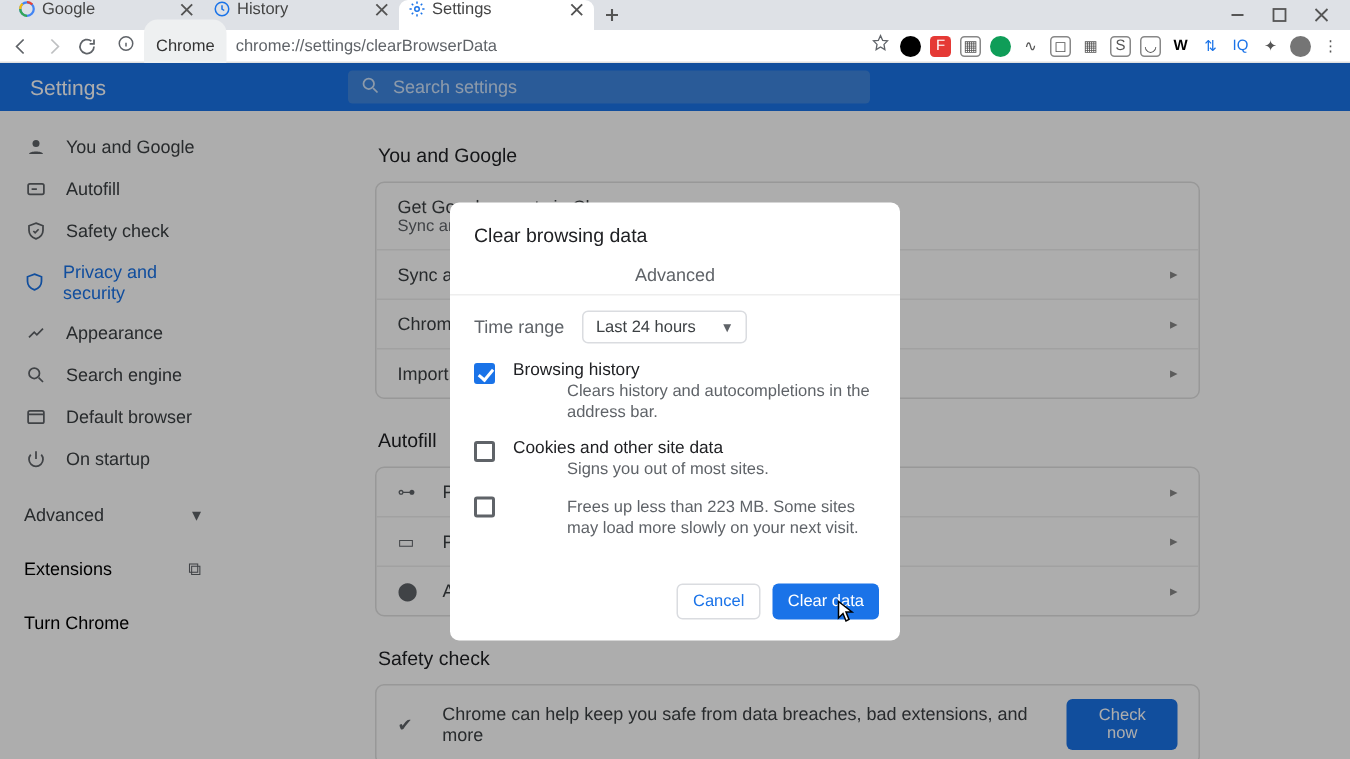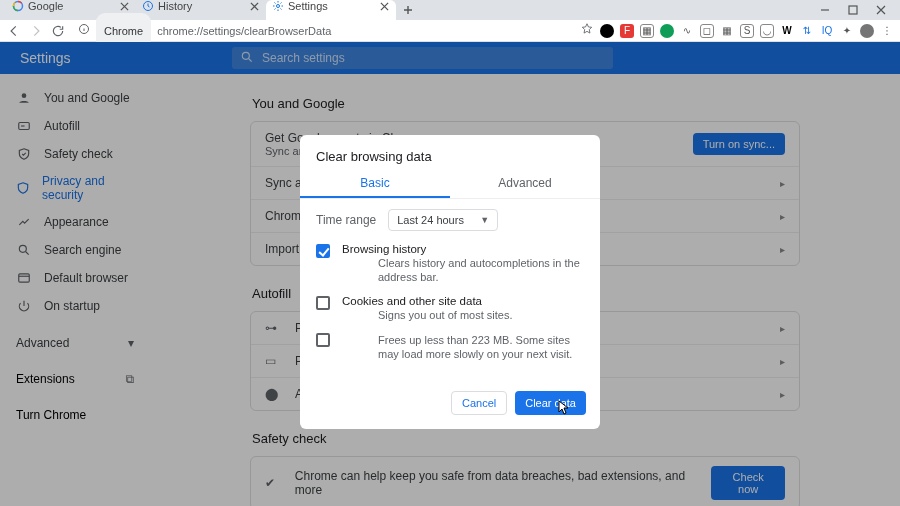--- a/index.html
+++ b/index.html
@@ -20,21 +20,21 @@
   .omnibox { flex:1; height:18px; display:flex; align-items:center; gap:6px; padding:0 6px; }
   .omnibox .chip { background:#eef0f1; border-radius:9px; padding:12px 8px; font-size:11px; color:#333; }
   .omnibox .url { color:#5f6368; font-size:11px; }
   .exts { display:flex; gap:6px; align-items:center; }
   .ext { width:14px; height:14px; border-radius:3px; display:flex; align-items:center; justify-content:center; font-size:10px; color:#fff; }
   
   .underpage { position:absolute; top:42px; left:0; right:0; bottom:0; background:#fff; }
   .bluebar { height:32px; background:#1a73e8; display:flex; align-items:center; color:#fff; }
   .bluebar .title { padding-left:20px; font-size:14px; flex:0 0 232px; }
   .bluebar .searchwrap { flex:0 0 398px; display:flex; align-items:center; }
-  .bluebar .search { background:#3f87e1; height:22px; border-radius:3px; display:flex; align-items:center; padding:0 8px; color:#cfe3fb; gap:8px; width: 381px;}
+  .bluebar .search { background:#3f87e1; height:22px; border-radius:3px; display:flex; align-items:center; padding:0 8px; color:#cfe3fb; gap:8px; width: 348px;}
   .sidebar { position:absolute; top:32px; left:0; width:150px; bottom:0; padding-top:10px; }
   .sidebar .item { display:flex; align-items:center; gap:12px; padding:6px 16px; font-size:12px; color:#3c4043; }
   .sidebar .item.selected { color:#1a73e8; }
   .sidebar .item .sicon { width:16px; height:16px; color:#5f6368; display:flex;align-items:center;justify-content:center; }
   .sidebar .item.selected .sicon { color:#1a73e8; }
   .sidebar .adv { margin-top:10px; padding:6px 16px; font-size:12px; color:#3c4043; display:flex; align-items:center; }
   .sidebar .adv .caret { margin-left:auto; color:#5f6368; }
   .sidebar .extline { padding:6px 16px; margin-top:10px; font-size:12px; display:flex;gap:40px; }
   .sidebar .extline .open { margin-left:auto; color:#5f6368; }
   .mainarea { position:absolute; top:32px; left:150px; right:0; bottom:0; padding:16px 100px 0 100px; }
@@ -280,21 +280,20 @@
     </div>
 
     <div class="mainarea">
       <div class="section-title">You and Google</div>
       <div class="card">
         <div class="row">
           <div>
             <div>Get Google smarts in Chrome</div>
             <div class="sub">Sync and personalize Chrome across your devices</div>
           </div>
-          <div style="margin-left:auto"><button class="btn-blue">Turn on sync...</button></div>
         </div>
         <div class="row">
             <span>Sync and Google services</span>
             <span class="arrow">▸</span>
           </div>
         <div class="row">
             <span>Chrome name and picture</span>
             <span class="arrow">▸</span>
           </div>
         <div class="row">
@@ -332,21 +331,20 @@
       </div>
 
     </div>
   </div>
 
   <div class="scrim"></div>
 
   <div class="dialog">
     <div class="dtitle">Clear browsing data</div>
     <div class="tabs">
-      <div class="dtab active">Basic</div>
       <div class="dtab">Advanced</div>
     </div>
     <div class="body">
       <div class="rangerow">
         <span>Time range</span>
         <div class="rangesel">
           <span>Last 24 hours</span>
           <span class="dd">▼</span>
         </div>
       </div>

